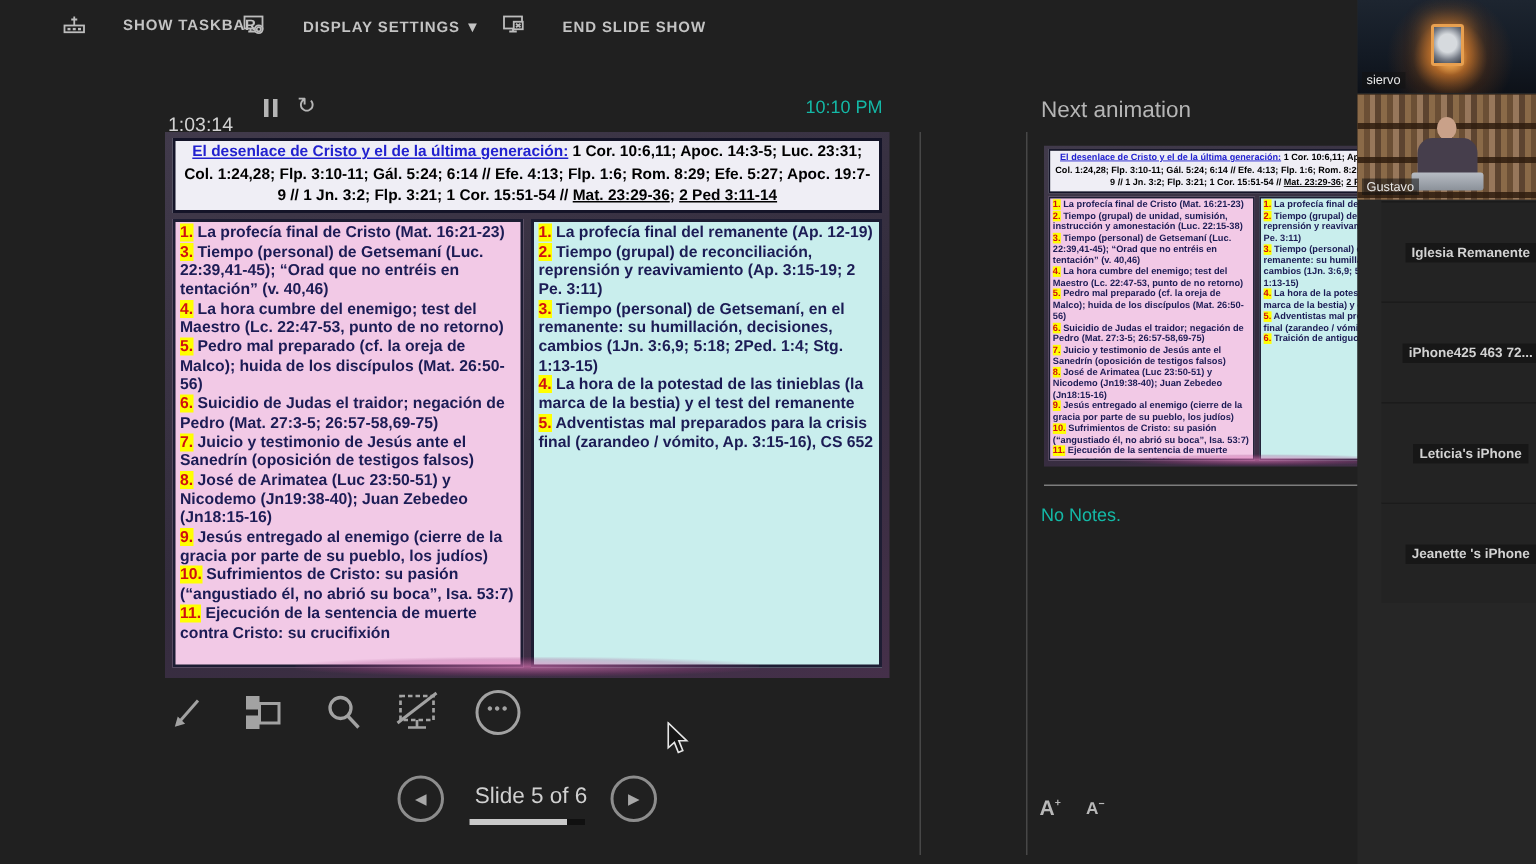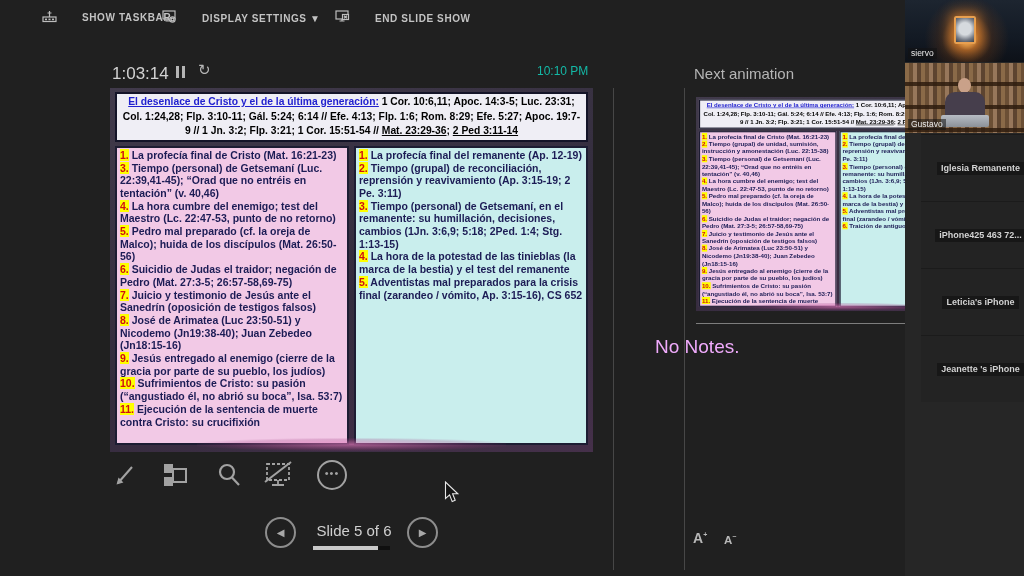--- a/index.html
+++ b/index.html
@@ -9,21 +9,21 @@
 
   
   .topbtn { position:absolute; top:10px; display:flex; align-items:flex-end; gap:25px;
             color:#c3c3c3; font-size:10px; font-weight:bold; letter-spacing:.6px; cursor:default; }
   .topbtn svg { display:block; }
   #btn-taskbar { left:42px; }
   #btn-display { left:162px; }
   #btn-endshow { left:335px; }
 
   
-  #timer   { position:absolute; left:112px; top:64px; font-size:17px; color:#d2d2d2; }
+  #timer   { position:absolute; left:112px; top:75px; font-size:13px; color:#d2d2d2; }
   #pausebtn{ position:absolute; left:176px; top:66px; display:flex; gap:3px; }
   #pausebtn i { display:block; width:3px; height:12px; background:#b5b5b5; }
   #resetbtn{ position:absolute; left:198px; top:61px; font-size:15px; color:#b5b5b5; font-style:normal; }
   #clock   { position:absolute; left:537px; top:64px; font-size:12px; color:#14b8a6; }
 
   
   .slide { width:483px; height:364px; padding:4px 5px; position:relative;
            background:linear-gradient(160deg,#413a4b 0%,#332c3d 55%,#45304a 100%); }
   .slide::after { content:""; position:absolute; left:18%; right:18%; bottom:1px; height:13px;
            background:radial-gradient(ellipse at center, rgba(235,120,190,.6), rgba(160,60,130,.25) 55%, transparent 75%); }
@@ -62,21 +62,21 @@
 
   
   .vline { position:absolute; top:88px; height:482px; width:1px; background:#474747; }
   #vline1 { left:613px; } #vline2 { left:684px; }
   #hline  { position:absolute; left:696px; top:323px; width:209px; height:1px; background:#7d7d7d; }
 
   
   #next-animation-label { position:absolute; left:694px; top:65px; font-size:15px; color:#b5b5b5; }
   #thumb-clip { position:absolute; left:696px; top:97px; width:209px; height:216px; overflow:hidden; }
   #thumb-clip .slide { transform:scale(0.588); transform-origin:0 0; }
-  #notes-label { position:absolute; left:655px; top:336px; font-size:19px; color:#f0abfc; }
+  #notes-label { position:absolute; left:694px; top:336px; font-size:12px; color:#14b8a6; }
   .fontbtn { position:absolute; top:530px; color:#b8b8b8; font-weight:bold; }
   #font-inc { left:693px; font-size:14px; }
   #font-dec { left:724px; font-size:11.5px; top:533px; }
   .fontbtn sup { font-size:7px; }
 
   
   #strip { position:absolute; left:905px; top:0; width:119px; height:576px; background:#262626; }
   .tile  { position:absolute; left:905px; width:119px; overflow:hidden; }
   .vlabel{ position:absolute; left:3px; bottom:3px; font-size:8.5px; color:#eaeaea;
            background:rgba(18,18,18,.55); padding:0 3px 1px; }

